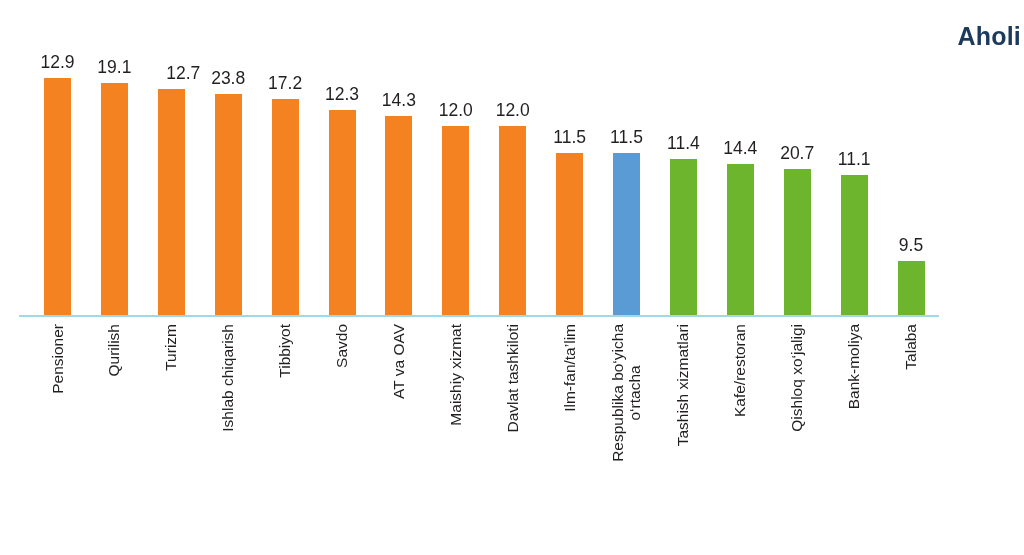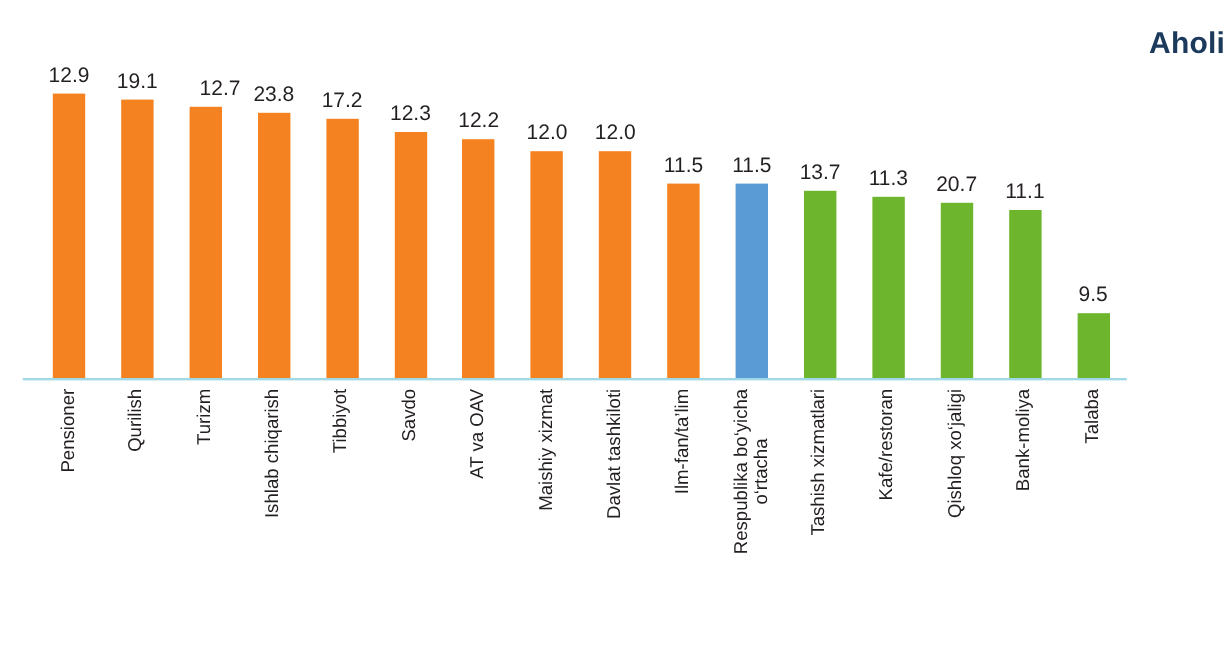--- a/index.html
+++ b/index.html
@@ -139,45 +139,45 @@
         <div class="bar-group" style="left: 260.6px;">
           <div class="bar " style="height: 215.6px;"></div>
           <div class="bar-value" style="bottom: 220.6px;">17.2</div>
         </div>
         <div class="bar-group" style="left: 317.5px;">
           <div class="bar " style="height: 204.82px;"></div>
           <div class="bar-value" style="bottom: 209.82px; margin-top: 28px;">12.3</div>
         </div>
         <div class="bar-group" style="left: 374.4px;">
           <div class="bar " style="height: 199.43px;"></div>
-          <div class="bar-value" style="bottom: 204.43px;">12.2</div>
+          <div class="bar-value" style="bottom: 204.43px;">14.3</div>
         </div>
         <div class="bar-group" style="left: 431.3px;">
           <div class="bar " style="height: 188.65px;"></div>
           <div class="bar-value" style="bottom: 193.65px;">12.0</div>
         </div>
         <div class="bar-group" style="left: 488.2px;">
           <div class="bar " style="height: 188.65px;"></div>
           <div class="bar-value" style="bottom: 193.65px;">12.0</div>
         </div>
         <div class="bar-group" style="left: 545.1px;">
           <div class="bar " style="height: 161.7px;"></div>
           <div class="bar-value" style="bottom: 166.7px;">11.5</div>
         </div>
         <div class="bar-group" style="left: 602px;">
           <div class="bar color-blue" style="height: 161.7px;"></div>
           <div class="bar-value" style="bottom: 166.7px;">11.5</div>
         </div>
         <div class="bar-group" style="left: 658.9px;">
           <div class="bar color-green" style="height: 156.31px;"></div>
-          <div class="bar-value" style="bottom: 161.31px;">13.7</div>
+          <div class="bar-value" style="bottom: 161.31px;">11.4</div>
         </div>
         <div class="bar-group" style="left: 715.8px;">
           <div class="bar color-green" style="height: 150.92px;"></div>
-          <div class="bar-value" style="bottom: 155.92px;">11.3</div>
+          <div class="bar-value" style="bottom: 155.92px;">14.4</div>
         </div>
         <div class="bar-group" style="left: 772.7px;">
           <div class="bar color-green" style="height: 145.53px;"></div>
           <div class="bar-value" style="bottom: 150.53px;">20.7</div>
         </div>
         <div class="bar-group" style="left: 829.6px;">
           <div class="bar color-green" style="height: 140.14px;"></div>
           <div class="bar-value" style="bottom: 145.14px; margin-top: 44px;">11.1</div>
         </div>
         <div class="bar-group" style="left: 886.5px;">

